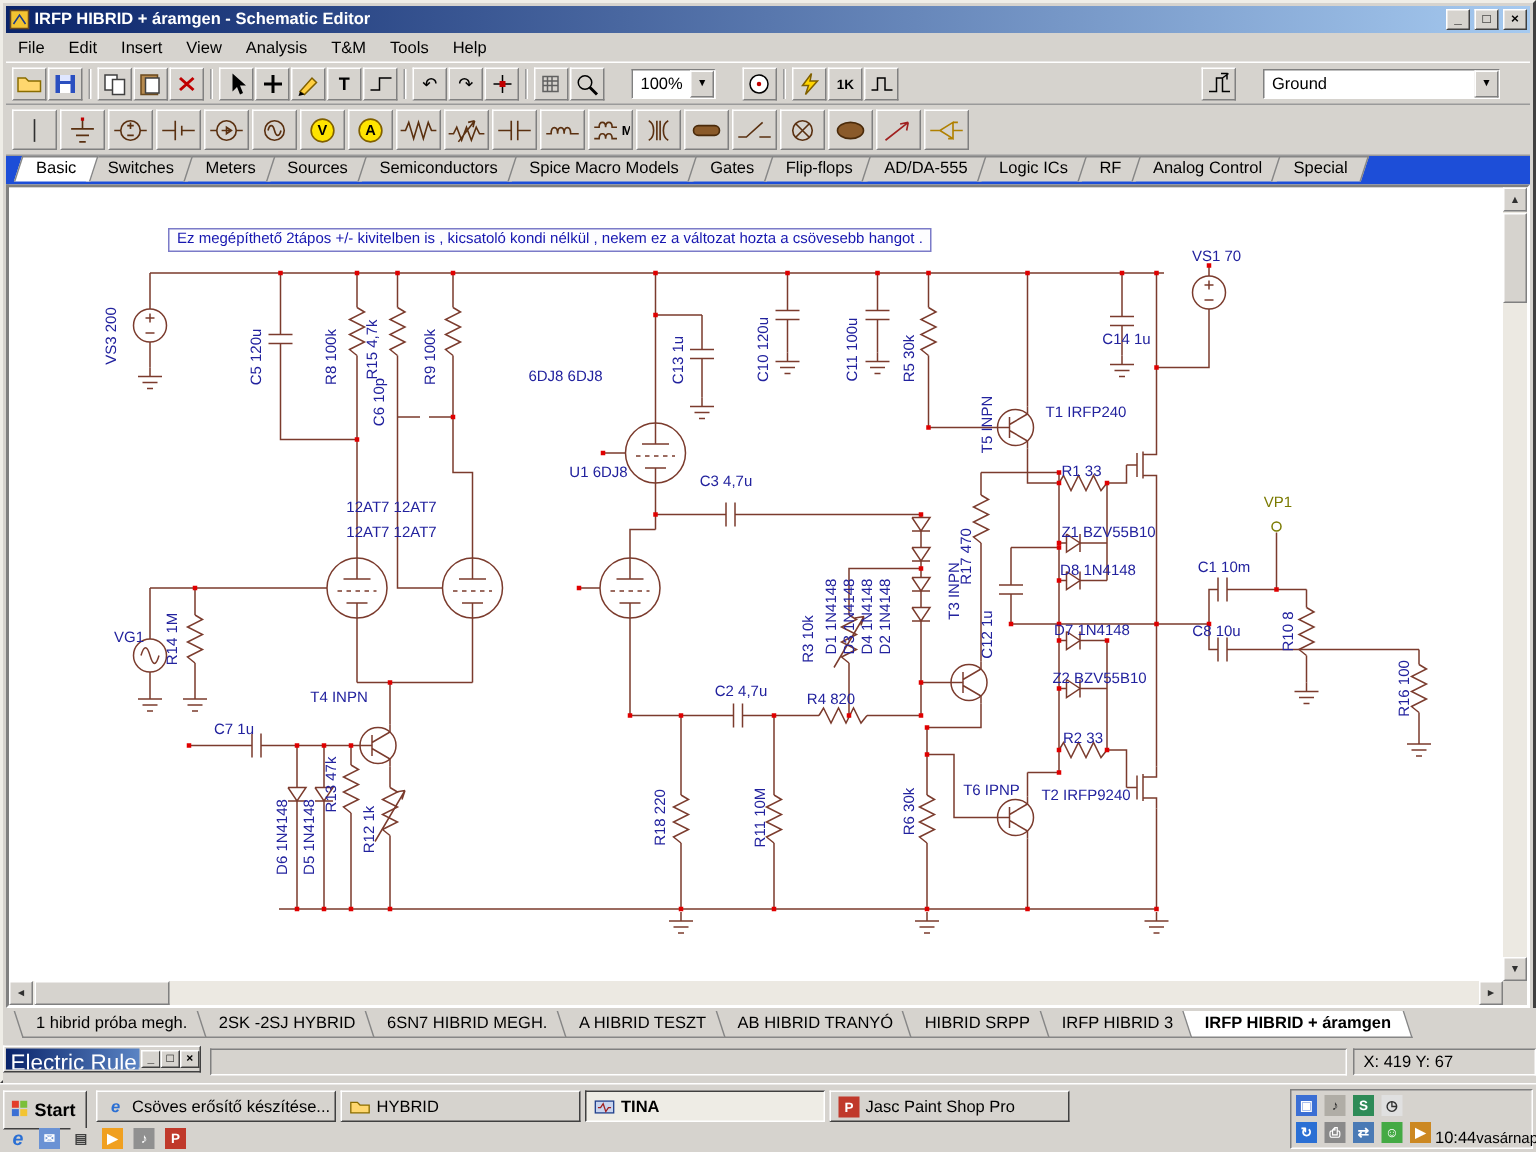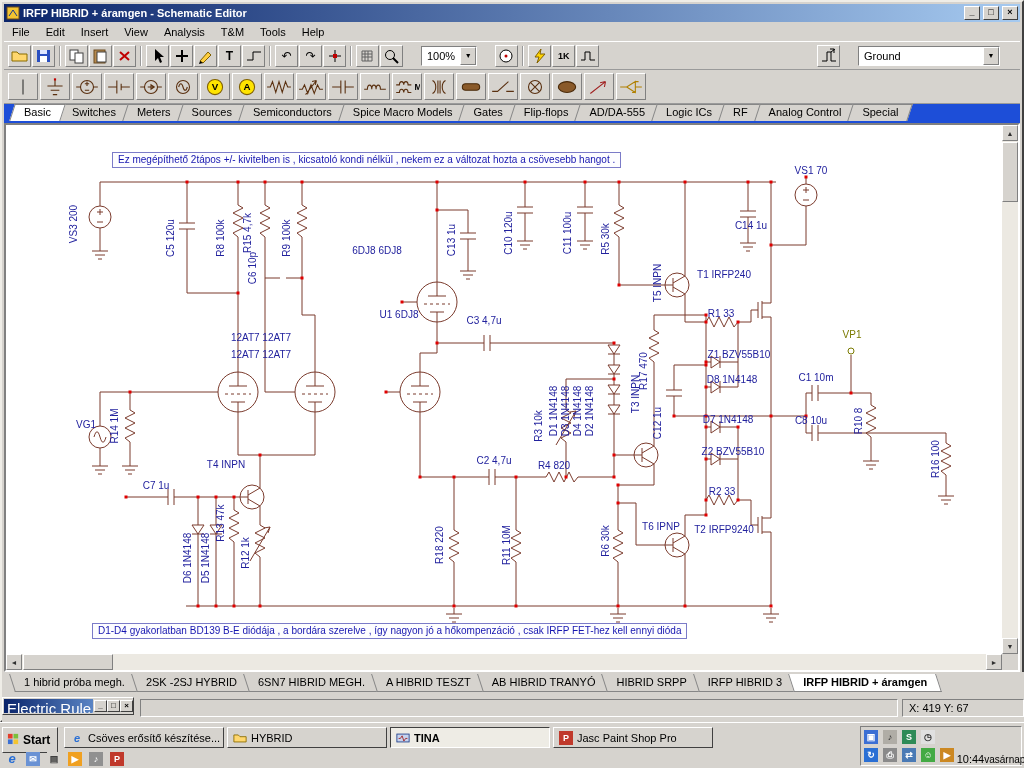--- a/index.html
+++ b/index.html
@@ -213,21 +213,21 @@
         </span>
       </span>
     <span class="flexspace"></span>
     <span class="tbrow" id="tbR">
         <span class="tbtn">
           <svg width="18" height="16" viewBox="0 0 18 16">
             <path d="M2,13 h5 v-9 h4 v9 h5 M11,4 l4,-3 m-1,4 v-4 h-4" fill="none" stroke="#000"></path>
           </svg>
         </span>
       </span>
-    <span class="combo" style="width:142px">
+    <span class="combo" style="width:158px">
       <span class="cval" style="flex:1">Ground</span>
       <span class="carr">▼</span>
     </span>
   </div>
 
   <div class="toolbar2" id="tb2">
       <span class="cbtn">
         <svg width="26" height="22" viewBox="0 0 24 20">
           <path d="M12,3 V17" stroke="#303030"></path>
         </svg>
@@ -584,21 +584,20 @@
             <text x="218" y="398" transform="rotate(-90 218 398)">R13 47k</text>
             <text x="150" y="364">C7 1u</text>
             <text x="185" y="433" transform="rotate(-90 185 433)">D6 1N4148</text>
             <text x="203" y="433" transform="rotate(-90 203 433)">D5 1N4148</text>
             <text x="243" y="428" transform="rotate(-90 243 428)">R12 1k</text>
             <text x="437" y="420" transform="rotate(-90 437 420)">R18 220</text>
             <text x="504" y="420" transform="rotate(-90 504 420)">R11 10M</text>
           </g>
       </svg>
       <div class="anno" style="left:106px;top:27px">Ez megépíthető 2tápos +/- kivitelben is , kicsatoló kondi nélkül , nekem ez a változat hozta a csövesebb hangot .</div>
-      <div class="anno" style="left:86px;top:498px">D1-D4 gyakorlatban BD139  B-E diódája , a bordára szerelve , így nagyon jó a hőkompenzáció , csak IRFP FET-hez kell ennyi dióda</div>
     </div>
     <div class="vs">
       <span class="sarrow" style="top:0;left:0">▲</span>
       <span class="sthumb" style="top:17px;left:0;width:16px;height:60px"></span>
       <span class="sarrow" style="bottom:0;left:0">▼</span>
     </div>
     <div class="hs">
       <span class="sarrow" style="left:0;top:0">◄</span>
       <span class="sthumb" style="left:17px;top:0;width:90px;height:16px"></span>
       <span class="sarrow" style="right:0;top:0">►</span>

